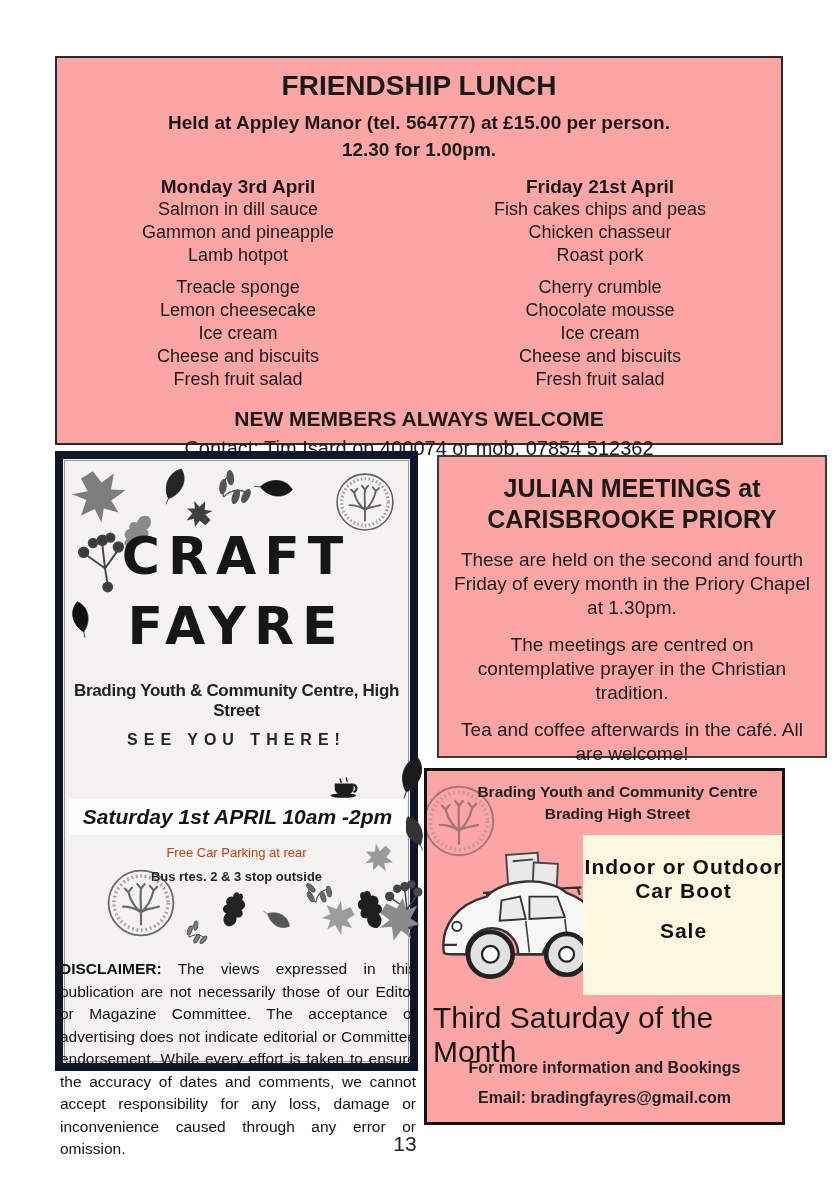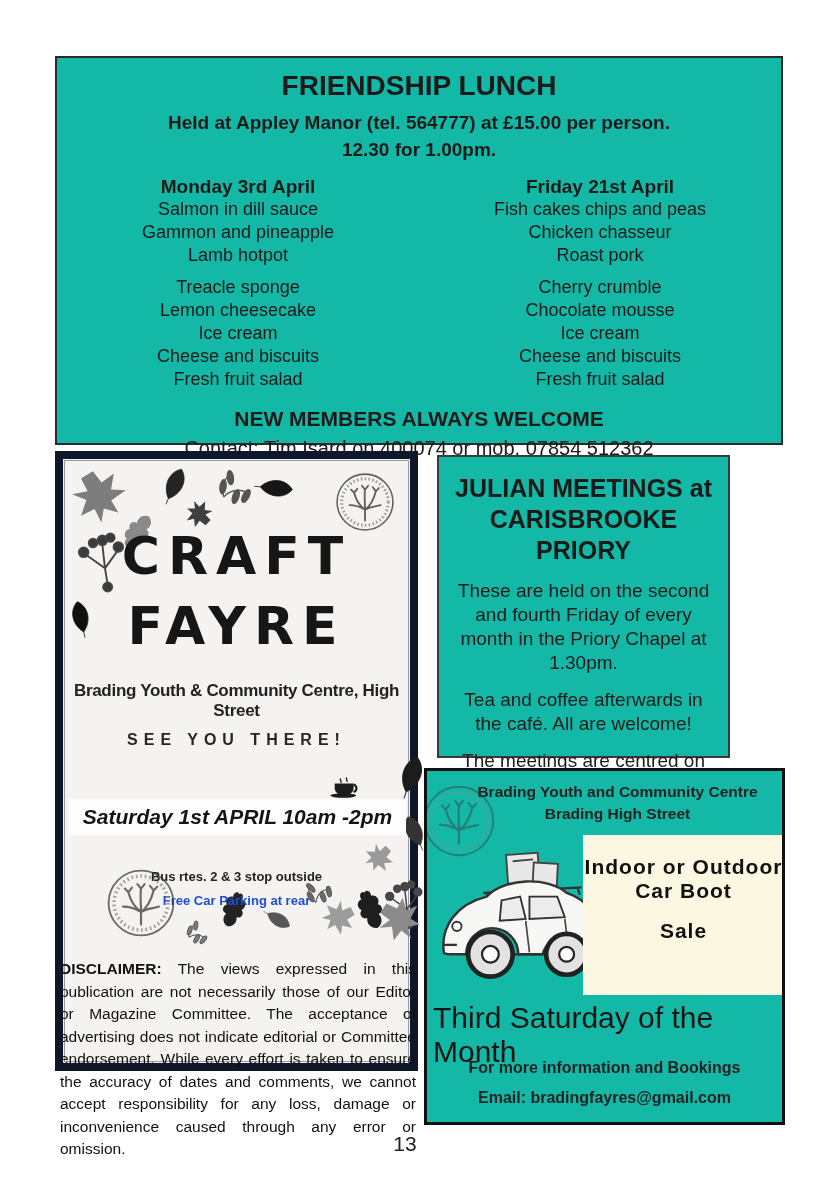--- a/index.html
+++ b/index.html
@@ -1,18 +1,18 @@
 <!DOCTYPE html>
 <html><head>
 <meta charset="utf-8">
 <style>
   html,body{margin:0;padding:0;background:#ffffff;}
   .page{position:relative;width:839px;height:1191px;background:#ffffff;overflow:hidden;
         font-family:"Liberation Sans","DejaVu Sans",sans-serif;color:#1a1a1a;}
-  .box{position:absolute;background:#14b8a6;box-sizing:border-box;}
+  .box{position:absolute;background:#fca5a5;box-sizing:border-box;}
   .pre-line{white-space:pre-line;}
 
   
   .fl{left:55px;top:56px;width:728px;height:389px;border:2px solid #2a2a2a;text-align:center;}
   .fl-title{margin-top:12px;font-size:28px;font-weight:bold;letter-spacing:0px;}
   .fl-sub1{margin-top:10px;font-size:19px;font-weight:bold;}
   .fl-sub2{margin-top:5px;font-size:19px;font-weight:bold;}
   .fl-cols{display:flex;margin-top:14px;}
   .fl-col{flex:1;}
   .fl-head{font-size:19px;font-weight:bold;line-height:23px;}
@@ -36,27 +36,27 @@
   .cf-refresh{position:absolute;left:40px;top:300px;width:260px;background:#fdfdfd;
               text-align:center;padding:3px 0 5px;}
   .cf-refresh-1{font-size:13.5px;font-weight:bold;color:#222;}
   .cf-refresh-2{font-size:16px;font-style:italic;letter-spacing:2px;color:#333;
                 font-family:"DejaVu Serif",serif;border-bottom:2px solid #444;display:inline-block;padding:1px 8px 0 4px;}
   .cf-cup{position:absolute;right:48px;top:316px;width:34px;height:24px;}
   .cf-date{position:absolute;left:6px;right:4px;top:340px;background:#fdfdfd;
            text-align:center;font-size:21px;font-weight:bold;font-style:italic;
            padding:6px 0;color:#141414;}
   .cf-park{position:absolute;left:0;right:0;top:386px;text-align:center;
-           font-size:13px;font-weight:bold;color:#1d4ed8;margin-top:48px;}
+           font-size:13px;font-weight:normal;color:#c2410c;}
   .cf-bus{position:absolute;left:0;right:0;top:410px;text-align:center;
           font-size:13px;font-weight:bold;color:#222;}
   .cf-logo2{position:absolute;left:42px;top:408px;width:72px;height:72px;opacity:.75;}
 
   
-  .jm{left:437px;top:455px;width:293px;height:303px;border:2px solid #3a3a3a;
+  .jm{left:437px;top:455px;width:390px;height:303px;border:2px solid #3a3a3a;
       text-align:center;padding:14px 12px;}
   .jm-title{font-size:25px;font-weight:bold;line-height:31px;margin-top:2px;}
   .jm-p{font-size:19px;line-height:24px;margin-top:13px;color:#1c1c1c;}
 
   
   .cb{left:424px;top:768px;width:361px;height:357px;border:3px solid #111;overflow:hidden;padding-left:28px;}
   .cb-head{position:absolute;left:30px;right:4px;top:10px;text-align:center;
            font-size:15.5px;font-weight:bold;line-height:22px;color:#222;}
   .cb-logo{position:absolute;left:-6px;top:12px;width:76px;height:76px;opacity:.45;}
   .cb-car{position:absolute;left:2px;top:52px;width:186px;height:190px;}
@@ -262,22 +262,22 @@
     <div class="cf-bus">Bus rtes. 2 &amp; 3 stop outside</div>
     <svg class="cf-logo2" viewBox="0 0 80 80">
         <use href="#tree-logo"></use>
       </svg>
   </div>
 
   <div class="box jm">
     <div class="jm-title pre-line">JULIAN MEETINGS at
 CARISBROOKE PRIORY</div>
     <div class="jm-p">These are held on the second and fourth Friday of every month in the Priory Chapel at 1.30pm.</div>
+    <div class="jm-p">The meetings are centred on contemplative prayer in the Christian tradition.</div>
     <div class="jm-p">Tea and coffee afterwards in the café. All are welcome!</div>
-    <div class="jm-p">The meetings are centred on contemplative prayer in the Christian tradition.</div>
   </div>
 
   <div class="box cb">
     <svg class="cb-logo" viewBox="0 0 80 80">
         <use href="#tree-logo"></use>
       </svg>
     <div class="cb-head pre-line">Brading Youth and Community Centre
 Brading High Street</div>
     <svg class="cb-car" viewBox="0 0 200 150">
         <use href="#beetle-car"></use>

